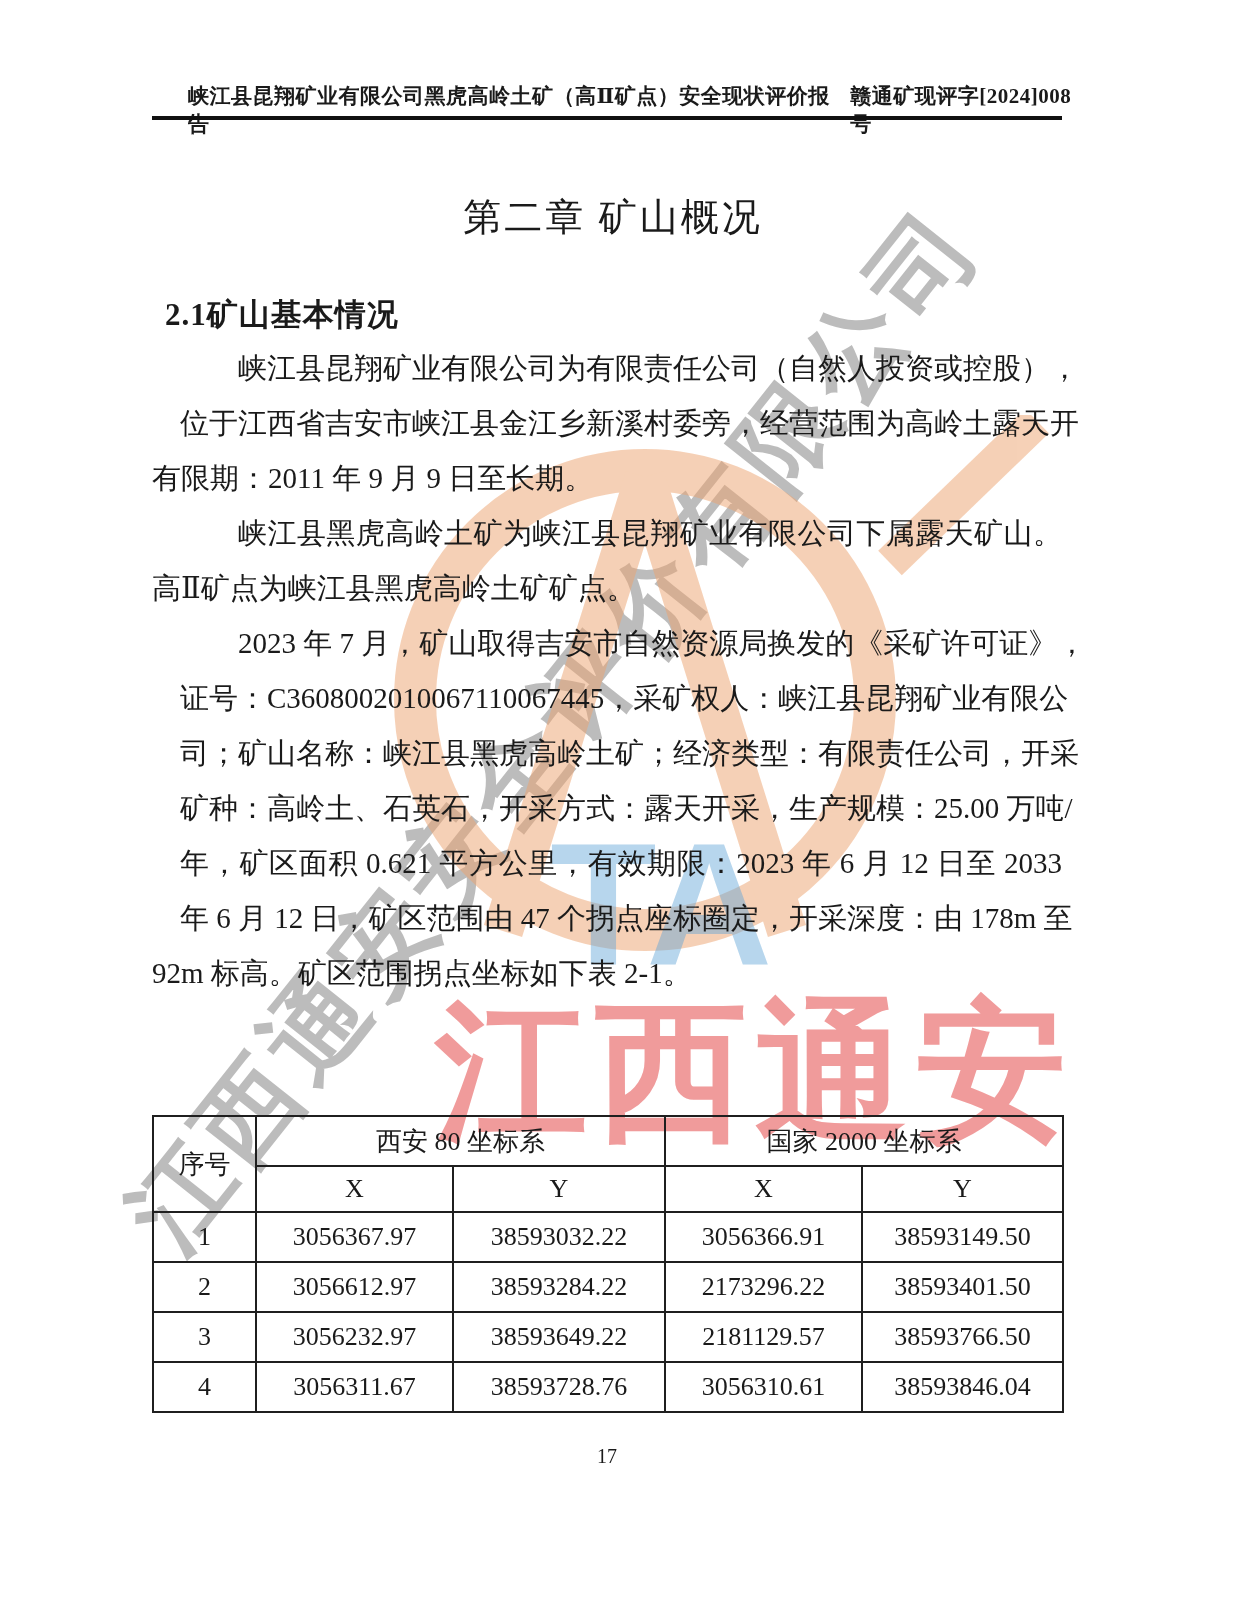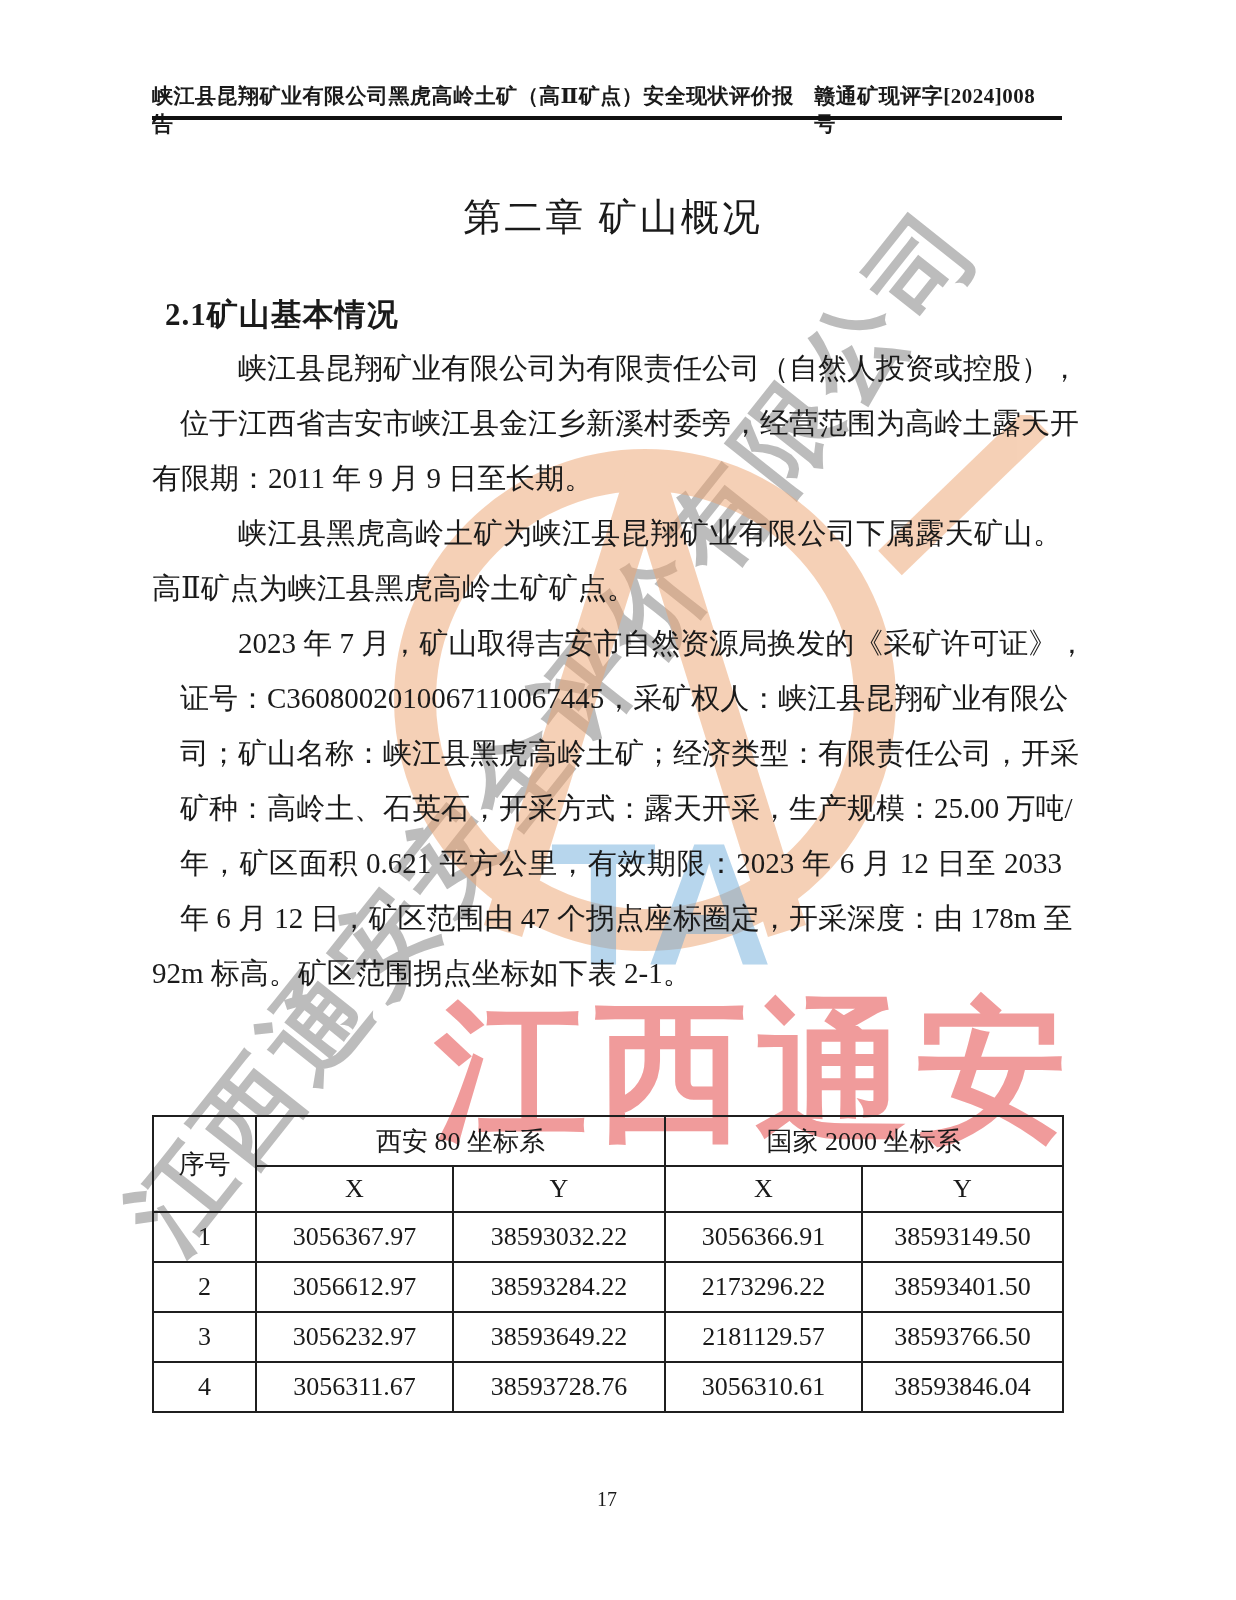--- a/index.html
+++ b/index.html
@@ -28,21 +28,21 @@
   .wm-brand{
     position:absolute;left:435px;top:995px;z-index:2;
     font-family:"Liberation Sans","DejaVu Sans",sans-serif;
     font-size:152px;font-weight:700;letter-spacing:8px;line-height:152px;
     color:rgba(228,72,72,0.55);white-space:nowrap;pointer-events:none;
   }
   
   .blk{position:absolute;left:152px;width:910px;z-index:5;}
   .pg-header{
     top:82px;display:flex;justify-content:space-between;align-items:flex-end;
-    font-size:21px;font-weight:600;letter-spacing:0.5px;
+    font-size:21px;font-weight:600;letter-spacing:0.5px;margin-left:36px;
   }
   .header-rule{top:116px;height:4px;background:#111;}
   .chapter{
     top:186px;margin:6px;text-align:center;
     font-size:38px;font-weight:400;letter-spacing:3px;
   }
   .section{
     top:281px;margin:13px;text-align:left;
     font-size:31px;font-weight:700;letter-spacing:1px;
   }
@@ -61,21 +61,21 @@
     font-size:26px;color:#1a1a1a;border-radius:18px;
   }
   table.coords td{
     border:2px solid #1f1f1f;padding:0;text-align:center;vertical-align:middle;
     background:transparent;
   }
   tr.hrow1 td{height:48px;}
   tr.hrow2 td{height:44px;}
   tr.drow td{height:48px;}
   td.num{text-align:right;padding-right:22px;}
-  .pageno{top:1445px;text-align:center;font-size:20px;margin-top:43px;}
+  .pageno{top:1445px;text-align:center;font-size:20px;}
 </style>
 </head>
 <body>
 
 <div class="page">
 
   <div class="wm-diagonal">江西通安安全评价有限公司</div>
 
   <svg class="wm-logo" width="700" height="550" viewBox="0 0 700 550">
     <g stroke="#eda36f" opacity="0.5" fill="none">

